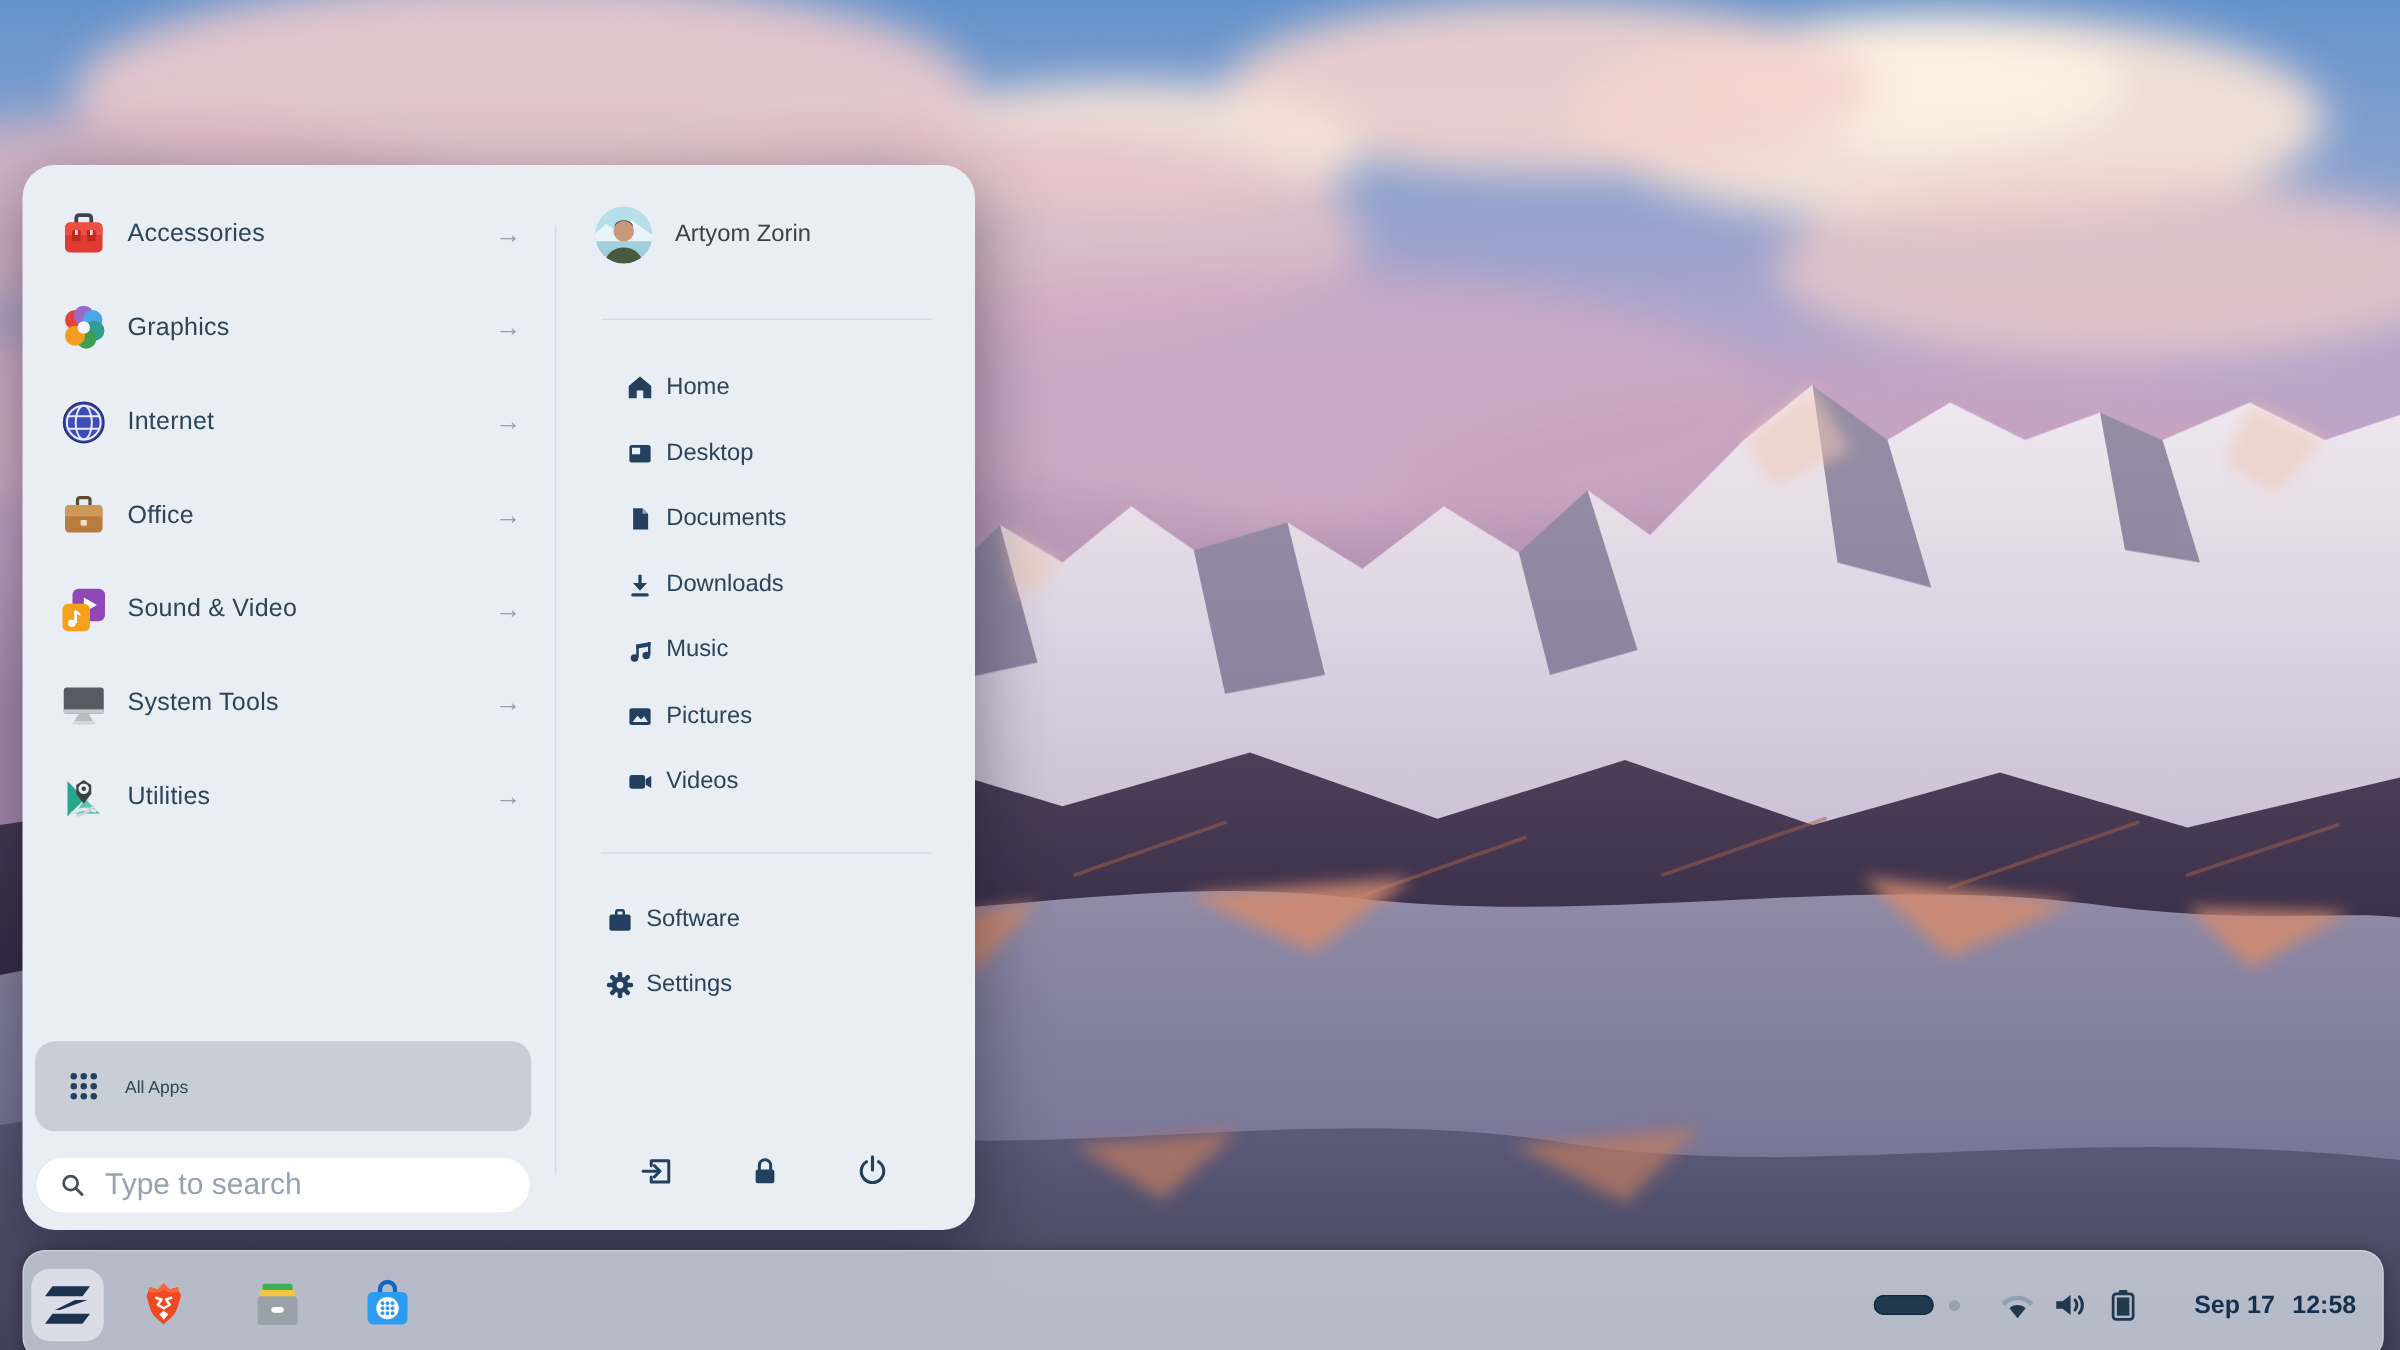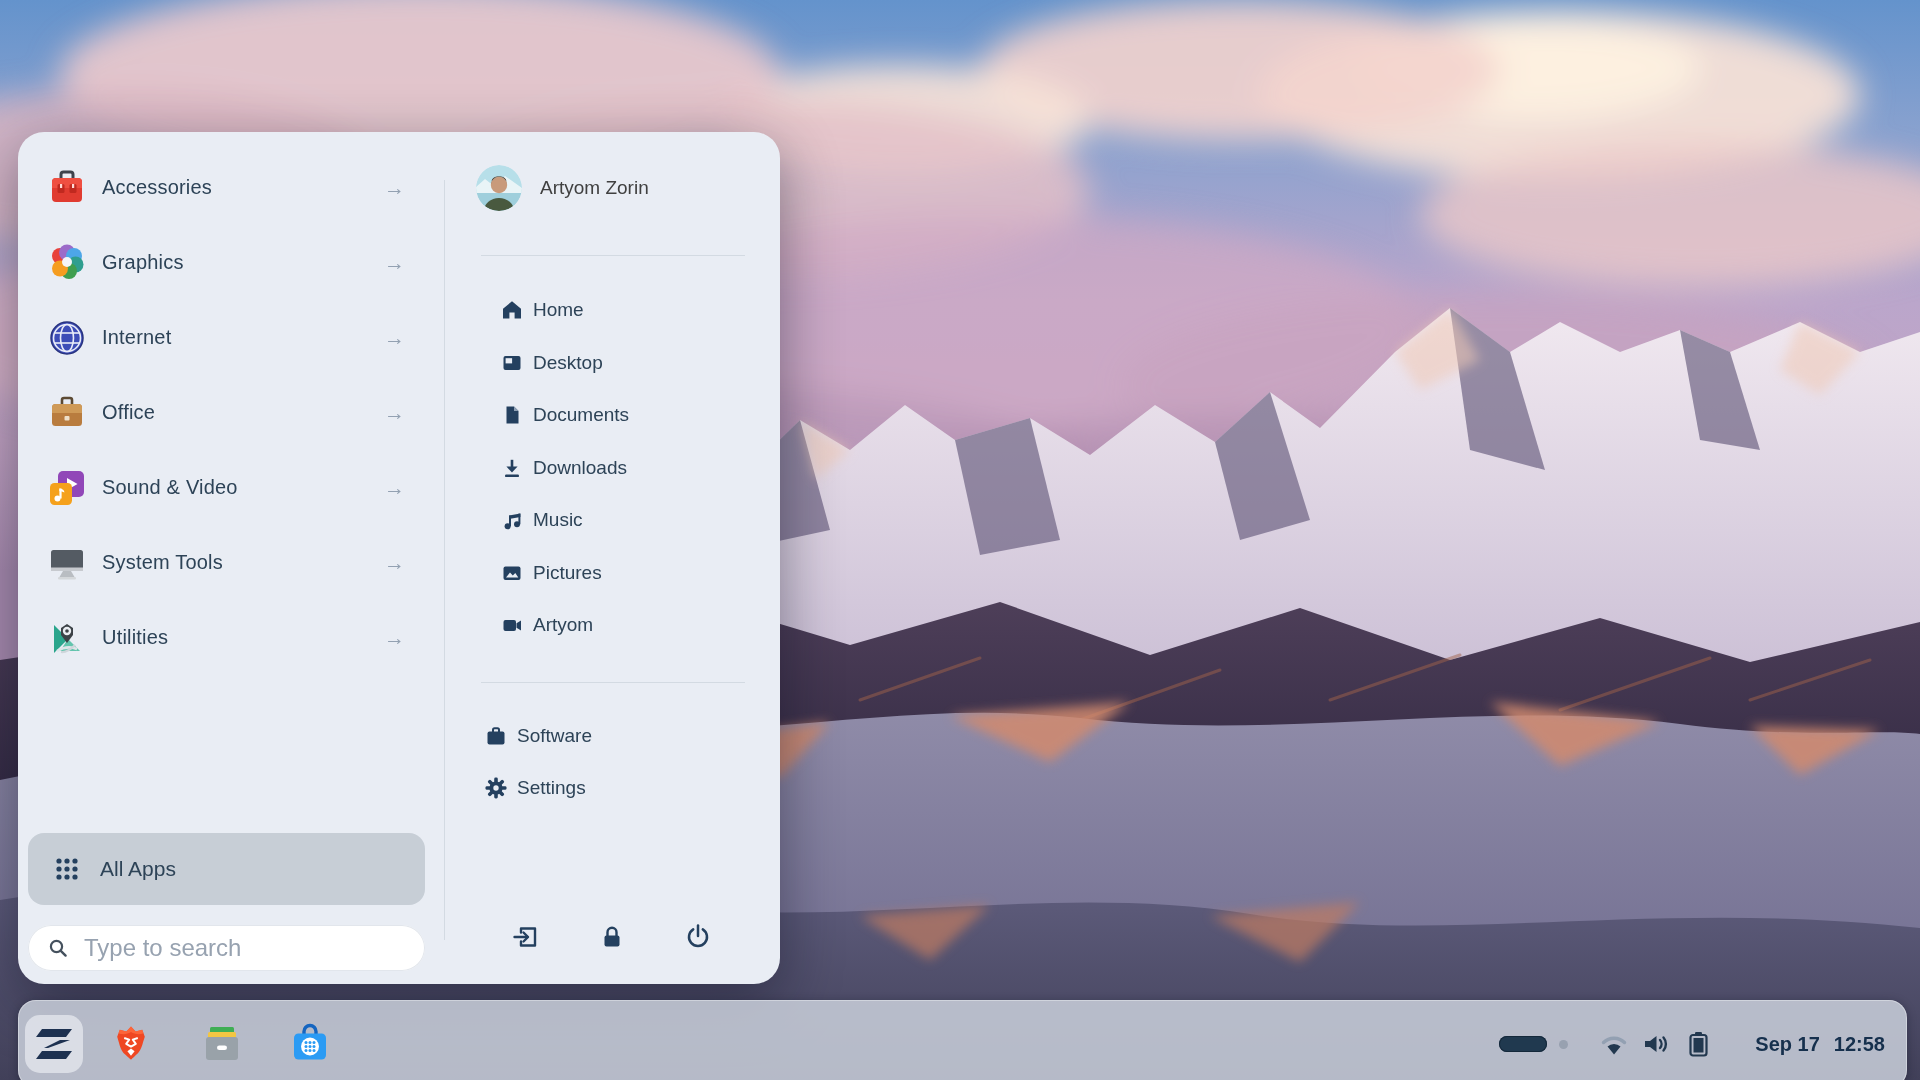--- a/index.html
+++ b/index.html
@@ -5,31 +5,31 @@
   html,body{margin:0;padding:0;background:#222;}
   .stage{position:relative;width:1920px;height:1080px;overflow:hidden;
          font-family:"Liberation Sans",sans-serif;-webkit-font-smoothing:antialiased;}
   .wallpaper{position:absolute;inset:0;}
 
   
   .menu{position:absolute;left:18px;top:132px;width:762px;height:852px;
         background:#e9edf4;border-radius:26px;
         box-shadow:0 18px 60px rgba(10,14,30,.45);}
   .menu-left{position:absolute;left:0;top:0;width:426px;height:100%;}
-  .cat-list{position:absolute;left:0;top:18px;right:12px;}
+  .cat-list{position:absolute;left:0;top:18px;right:0;}
   .cat-row{height:75px;display:flex;align-items:center;padding-left:29px;cursor:default;}
   .cat-icon{width:40px;height:40px;flex:0 0 40px;margin-right:15px;}
   .cat-label{flex:1;font-size:20px;color:#2d4357;letter-spacing:.2px;}
   .cat-arrow{width:22px;margin-right:26px;color:#93a1b2;font-size:21px;line-height:1;}
   .vdivider{position:absolute;left:426px;top:48px;bottom:44px;width:1px;background:#d3dae2;}
 
   .all-apps{position:absolute;left:10px;top:701px;width:397px;height:72px;border-radius:16px;
             background:#c7ced6;display:flex;align-items:center;padding-left:24px;box-sizing:border-box;cursor:pointer;}
   .all-apps .grid{width:30px;height:30px;margin-right:18px;}
-  .all-apps span.lbl{font-size:21px;color:#2d4357;}
+  .all-apps span.lbl{font-size:14px;color:#2d4357;}
 
   .search{position:absolute;left:10px;top:793px;width:397px;height:46px;border-radius:23px;
           background:#ffffff;display:flex;align-items:center;padding:0 18px 0 20px;box-sizing:border-box;
           box-shadow:inset 0 0 0 1px #e2e6ec;}
   .search svg{flex:0 0 20px;margin-right:14px;}
   .search input{border:0;outline:0;background:transparent;flex:1;font-size:24px;color:#2d4357;
                 font-family:"Liberation Sans",sans-serif;}
   .search input::placeholder{color:#97a2b0;}
 
   .menu-right{position:absolute;left:427px;top:0;width:335px;height:100%;}
@@ -381,21 +381,21 @@
           </span>
           <span class="plbl">Pictures</span>
         </div>
         <div class="prow">
           <span class="picon">
             <svg viewBox="0 0 22 22" width="22" height="22" fill="#24405f">
               <rect x="2.5" y="6" width="12.5" height="11" rx="2"></rect>
               <path d="M15.5 9.2 L20 6.6 V16.4 L15.5 13.8 Z"></path>
             </svg>
           </span>
-          <span class="plbl">Artyom</span>
+          <span class="plbl">Videos</span>
         </div>
       </div>
 
       <div class="hr hr2"></div>
 
       <div class="sys-list">
         <div class="prow">
           <span class="picon">
             <svg viewBox="0 0 22 22" width="22" height="22">
               <rect x="8" y="3.2" width="6" height="5" rx="1.5" fill="none" stroke="#24405f" stroke-width="2"></rect>

